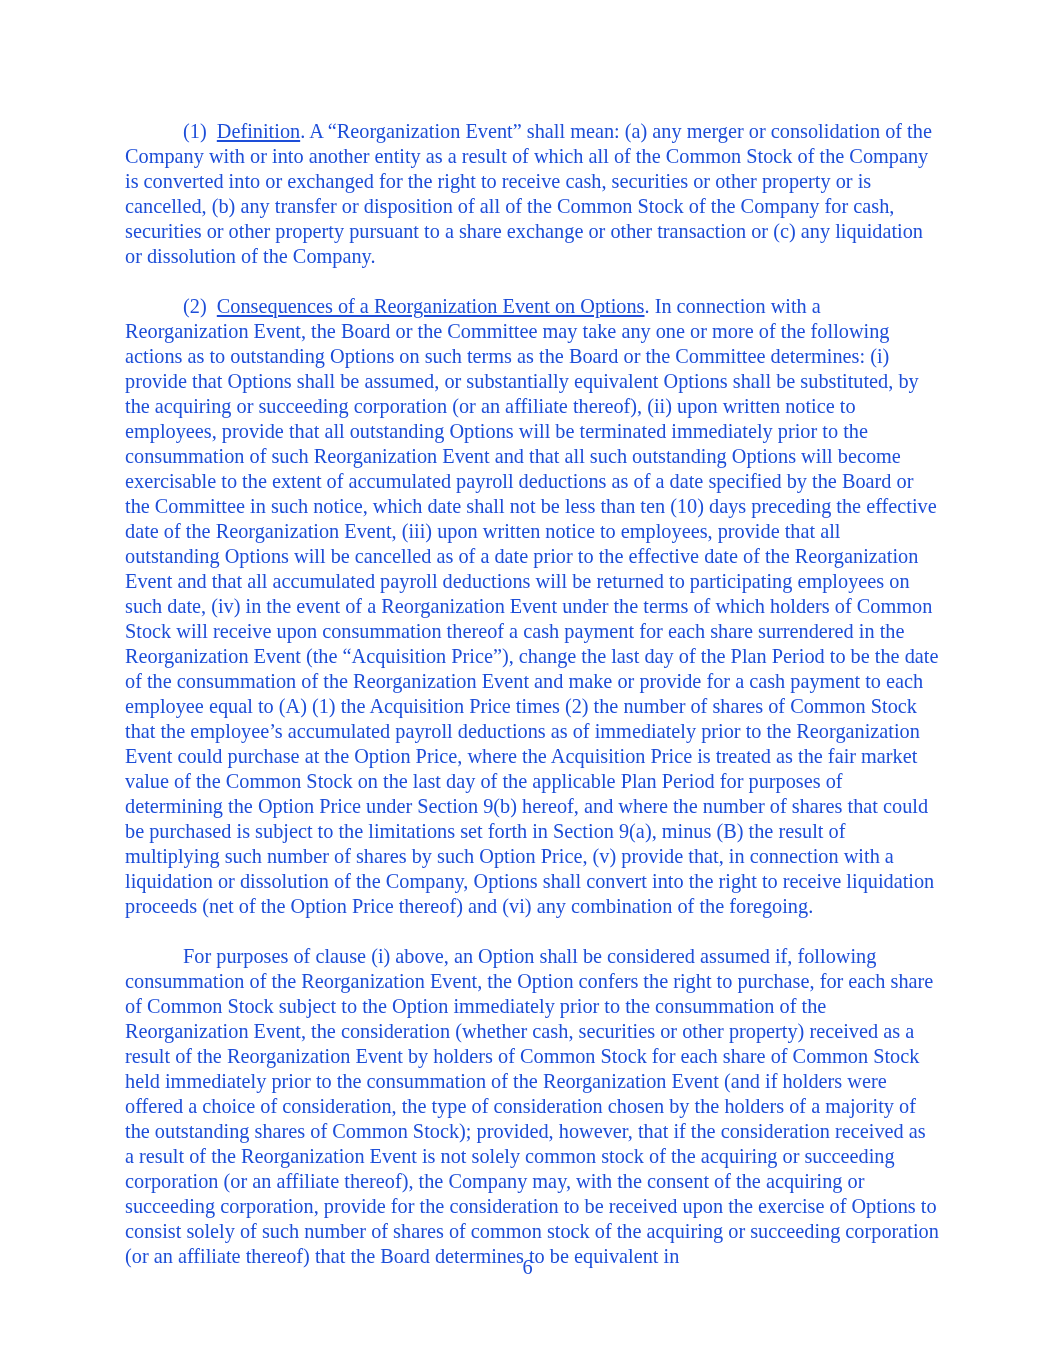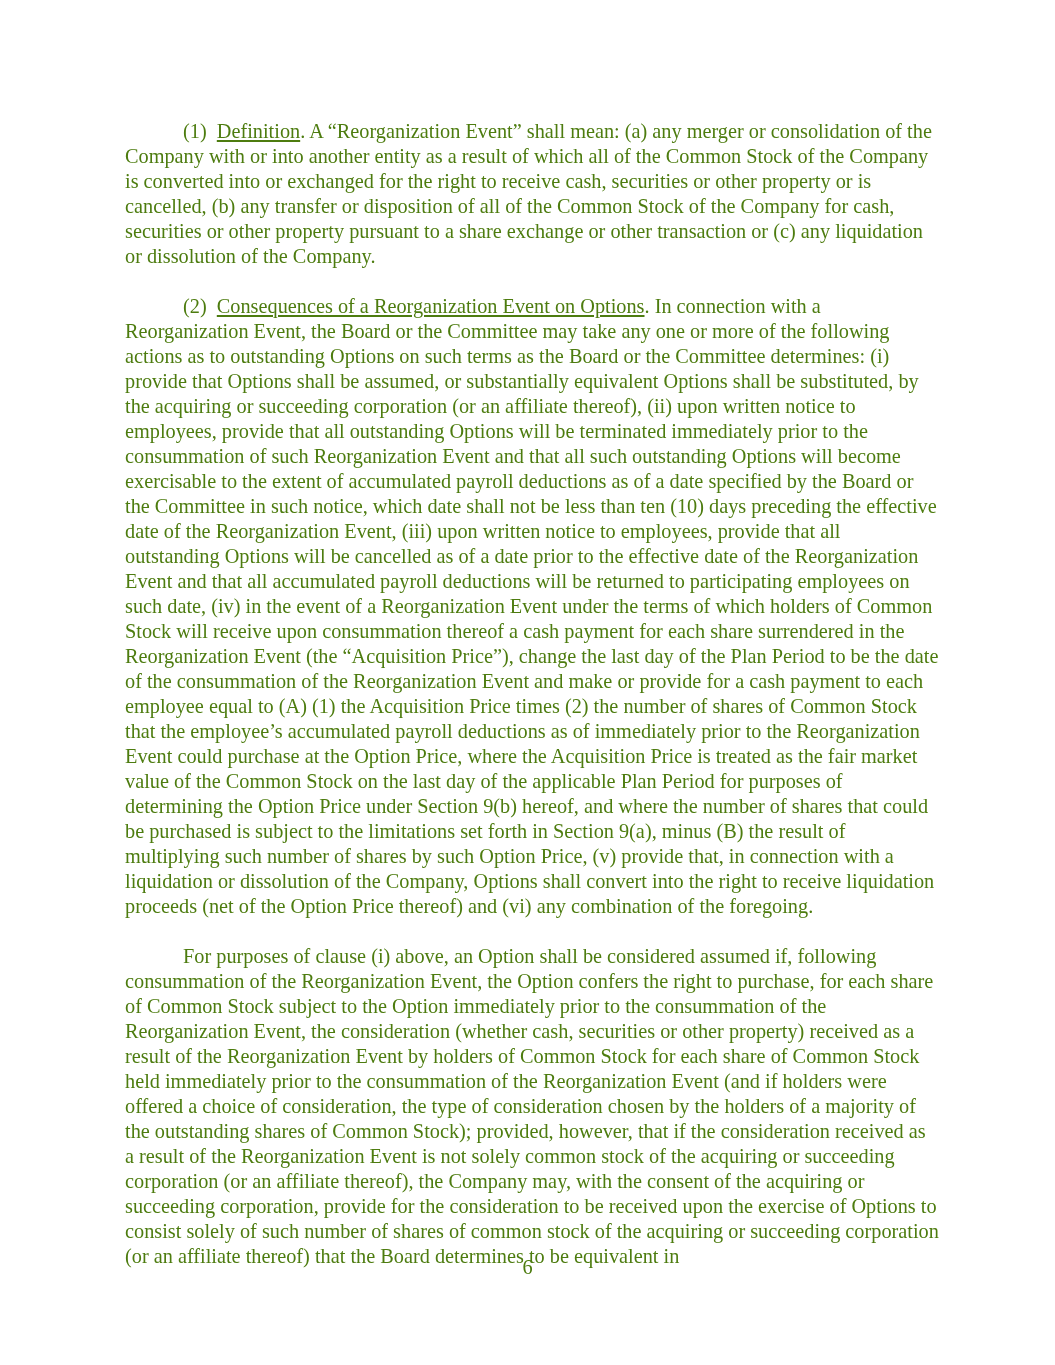--- a/index.html
+++ b/index.html
@@ -7,21 +7,21 @@
     padding: 0;
     background: #ffffff;
   }
   .page {
     position: relative;
     width: 971px;
     height: 1365px;
     background: #ffffff;
     overflow: hidden;
     font-family: "Liberation Serif", serif;
-    color: #4d7c0f;
+    color: #1d4ed8;
   }
   .content {
     position: absolute;
     left: 125px;
     top: 119px;
     width: 814px;
     font-size: 20.3px;
     line-height: 25px;
     text-align: left;
   }

